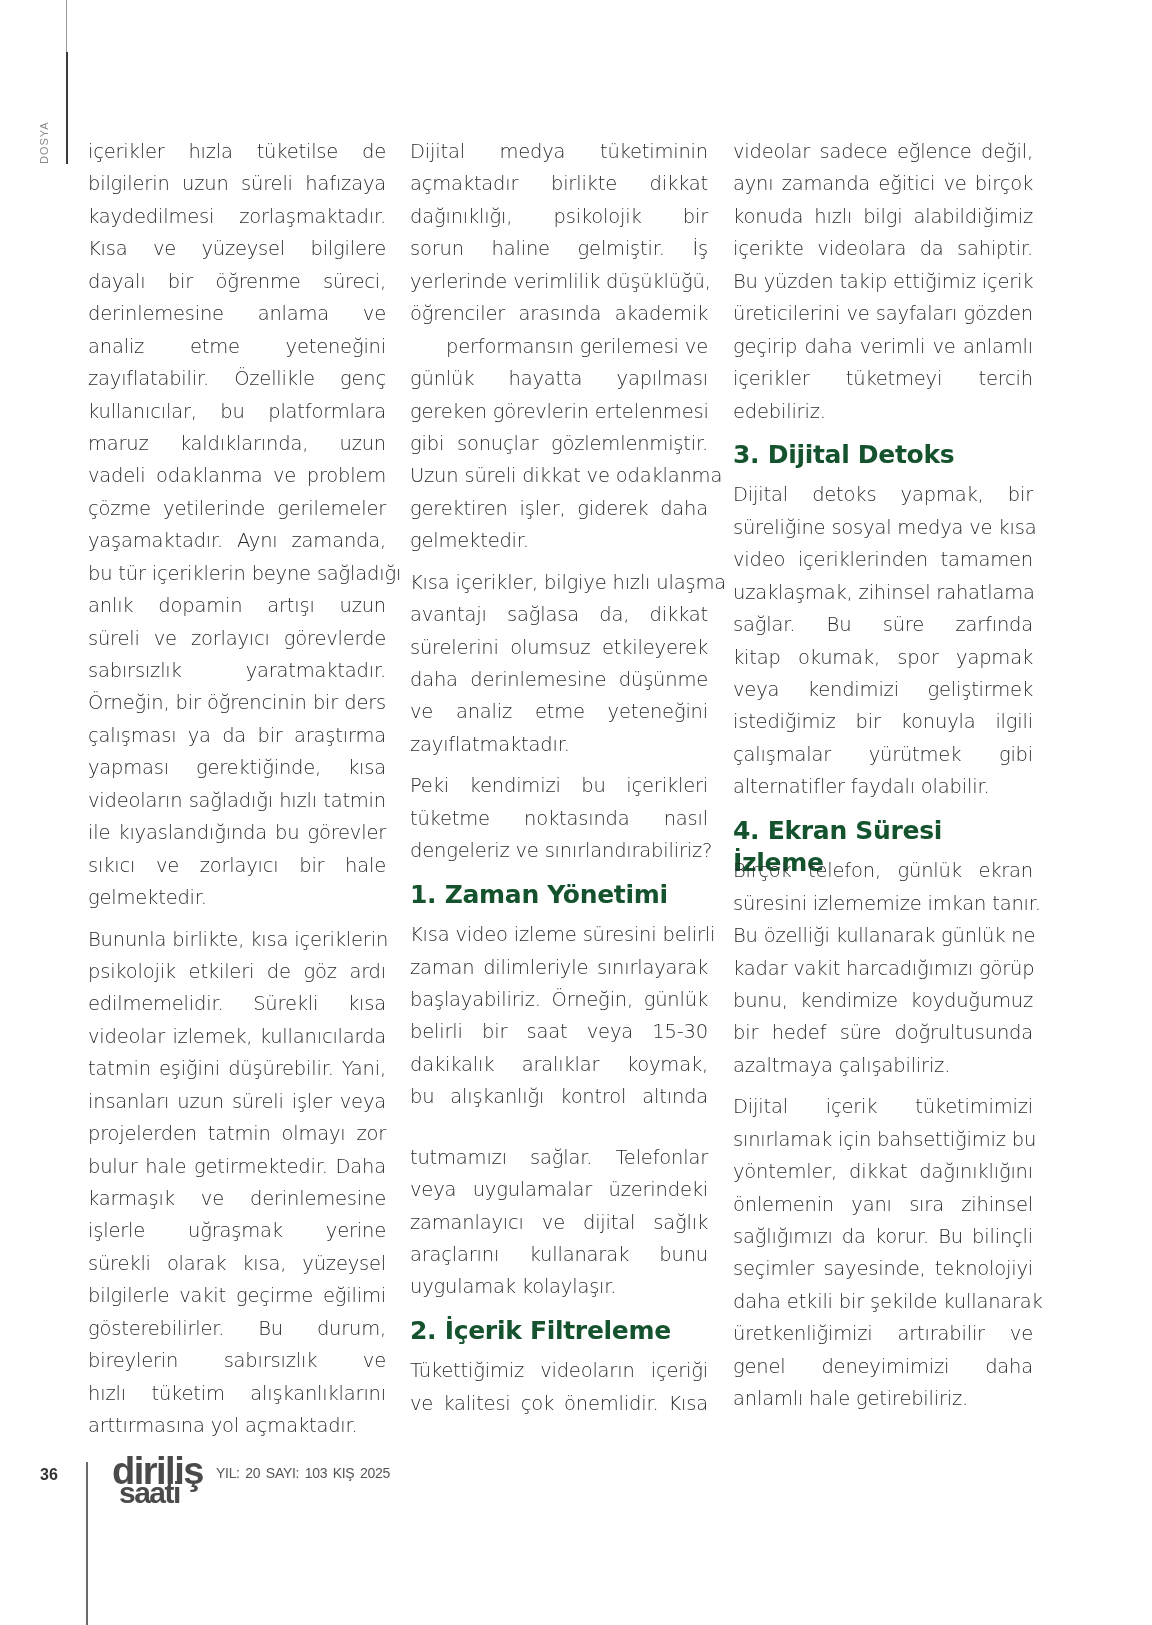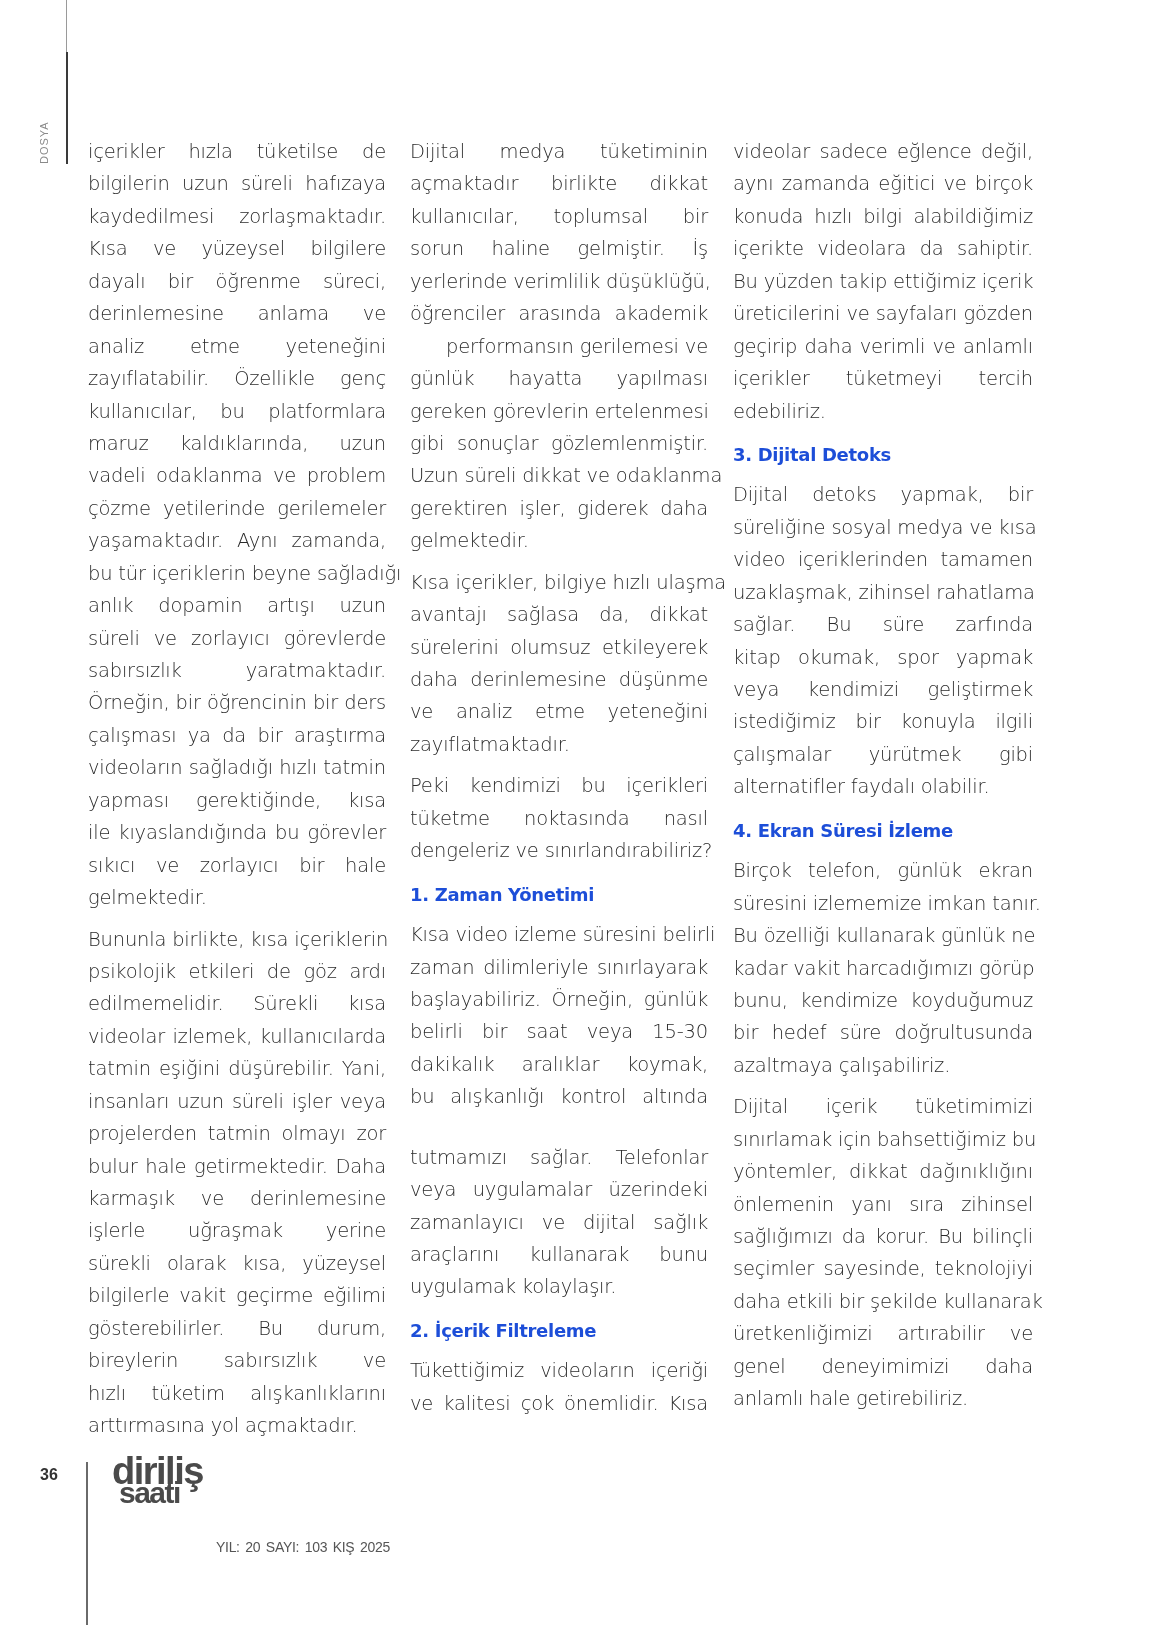--- a/index.html
+++ b/index.html
@@ -6,27 +6,27 @@
   body{width:1152px;height:1625px;position:relative;overflow:hidden;font-family:"DejaVu Sans","Liberation Sans",sans-serif;color:#2b2b2b;}
   .vrule-top{position:absolute;left:66px;top:0;width:1px;height:52px;background:#9a9a9a;}
   .vrule{position:absolute;left:66px;top:52px;width:2px;height:112px;background:#3a3a3a;}
   .section-label{position:absolute;left:38px;top:140px;transform-origin:left top;transform:rotate(-90deg) translateX(-24px);font-size:11px;letter-spacing:1px;color:#8a8a8a;font-family:"Liberation Sans",sans-serif;}
   .col{position:absolute;top:136px;width:298px;}
   #col1{left:88px;} #col2{left:410px;} #col3{left:733px;width:300px;}
   .line{display:block;height:32.45px;line-height:32.45px;font-size:19.5px;text-align:justify;text-align-last:justify;white-space:nowrap;overflow:visible;letter-spacing:-0.2px;font-weight:300;}
   .line.last{text-align-last:left;}
   .line span{white-space:normal;}
   .gap{height:9px;}
-  .head{height:32.45px;line-height:32.45px;font-size:18px;font-weight:bold;color:#1d4ed8;margin:2px 0 8px 0;letter-spacing:-0.3px;}
+  .head{height:32.45px;line-height:32.45px;font-size:25px;font-weight:bold;color:#14532d;margin:2px 0 8px 0;letter-spacing:-0.3px;}
   .footer-rule{position:absolute;left:86px;top:1462px;width:1.5px;height:163px;background:#6a6a6a;}
   .page-num{position:absolute;left:40px;top:1466px;font-size:16px;font-weight:bold;color:#333;font-family:"Liberation Sans",sans-serif;}
   .logo{position:absolute;left:112px;top:1460px;font-family:"Liberation Sans",sans-serif;font-weight:bold;color:#4a4a4a;line-height:22px;letter-spacing:-1.5px;}
   .logo .l1{display:block;font-size:38px;}
   .logo .l2{display:block;font-size:30px;margin-left:7px;}
-  .issue{position:absolute;left:216px;top:1539px;font-size:14px;color:#555;font-family:"Liberation Sans",sans-serif;letter-spacing:-0.3px;word-spacing:2px;}
+  .issue{position:absolute;left:216px;top:1465px;font-size:14px;color:#555;font-family:"Liberation Sans",sans-serif;letter-spacing:-0.3px;word-spacing:2px;}
 </style>
 </head>
 <body>
 
 <div class="vrule-top"></div>
 <div class="vrule"></div>
 <div class="section-label">DOSYA</div>
 
 <div class="col" id="col1">
     <div>
@@ -81,24 +81,24 @@
       <span class="line">
         <span style="display: block; text-align: justify; text-align-last: justify; white-space: nowrap;">sabırsızlık yaratmaktadır.</span>
       </span>
       <span class="line">
         <span style="display: block; text-align: justify; text-align-last: justify; white-space: nowrap;">Örneğin, bir öğrencinin bir ders</span>
       </span>
       <span class="line">
         <span style="display: block; text-align: justify; text-align-last: justify; white-space: nowrap;">çalışması ya da bir araştırma</span>
       </span>
       <span class="line">
+        <span style="display: block; text-align: justify; text-align-last: justify; white-space: nowrap;">yapması gerektiğinde, kısa</span>
+      </span>
+      <span class="line">
         <span style="display: block; text-align: justify; text-align-last: justify; white-space: nowrap;">videoların sağladığı hızlı tatmin</span>
-      </span>
-      <span class="line">
-        <span style="display: block; text-align: justify; text-align-last: justify; white-space: nowrap;">yapması gerektiğinde, kısa</span>
       </span>
       <span class="line">
         <span style="display: block; text-align: justify; text-align-last: justify; white-space: nowrap;">ile kıyaslandığında bu görevler</span>
       </span>
       <span class="line">
         <span style="display: block; text-align: justify; text-align-last: justify; white-space: nowrap;">sıkıcı ve zorlayıcı bir hale</span>
       </span>
       <span class="line last">
         <span style="display: block; text-align: justify; text-align-last: left; white-space: nowrap;">gelmektedir.</span>
       </span>
@@ -157,21 +157,21 @@
   </div>
 <div class="col" id="col2">
     <div>
       <span class="line">
         <span style="display: block; text-align: justify; text-align-last: justify; white-space: nowrap;">Dijital medya tüketiminin</span>
       </span>
       <span class="line">
         <span style="display: block; text-align: justify; text-align-last: justify; white-space: nowrap;">açmaktadır birlikte dikkat</span>
       </span>
       <span class="line">
-        <span style="display: block; text-align: justify; text-align-last: justify; white-space: nowrap;">kullanıcılar, toplumsal bir</span>
+        <span style="display: block; text-align: justify; text-align-last: justify; white-space: nowrap;">dağınıklığı, psikolojik bir</span>
       </span>
       <span class="line">
         <span style="display: block; text-align: justify; text-align-last: justify; white-space: nowrap;">sorun haline gelmiştir. İş</span>
       </span>
       <span class="line">
         <span style="display: block; text-align: justify; text-align-last: justify; white-space: nowrap;">yerlerinde verimlilik düşüklüğü,</span>
       </span>
       <span class="line">
         <span style="display: block; text-align: justify; text-align-last: justify; white-space: nowrap;">öğrenciler arasında akademik</span>
       </span>

